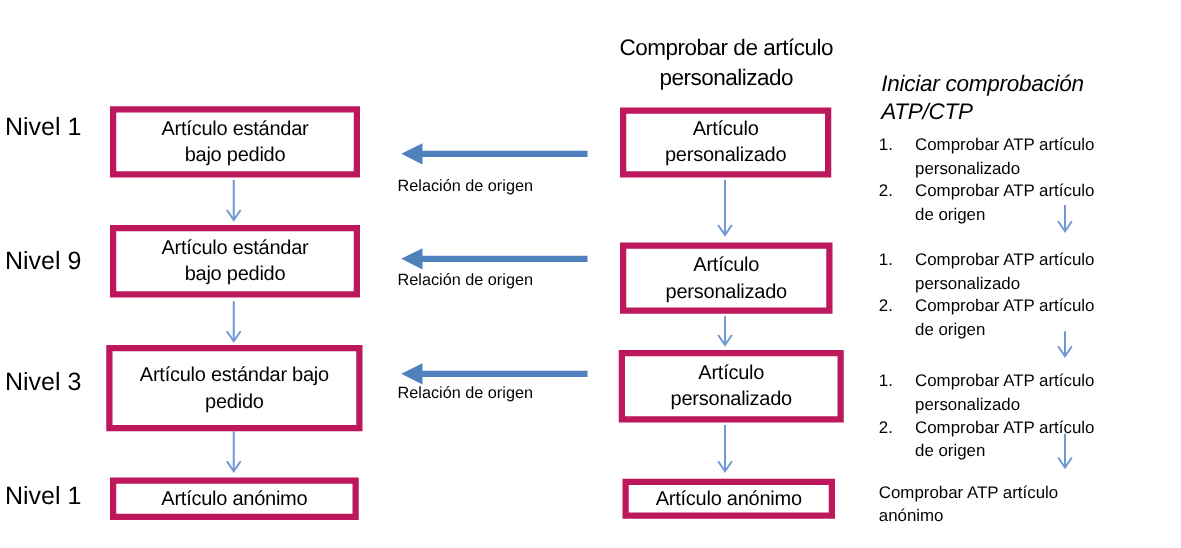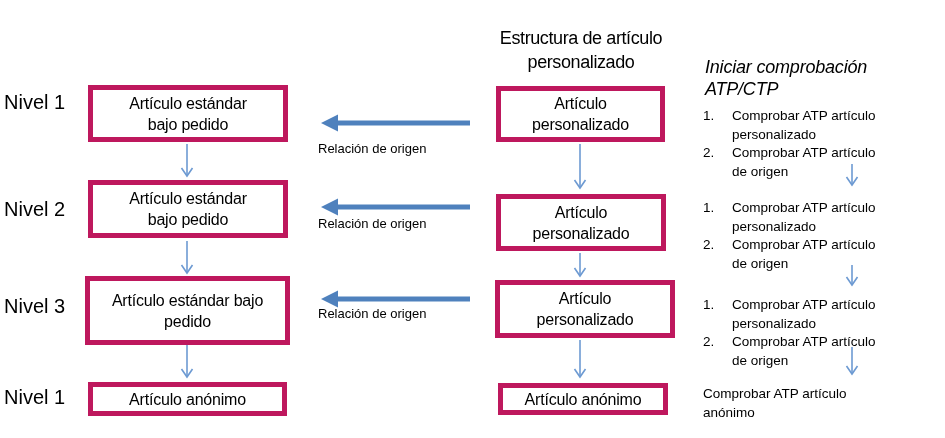--- a/index.html
+++ b/index.html
@@ -75,25 +75,25 @@
     <g class="flow-arrow">
       <line x1="852" y1="265" x2="852" y2="284"></line>
         <polyline points="846.5,277 852,285 857.5,277"></polyline>
     </g>
     <g class="flow-arrow">
       <line x1="852" y1="347" x2="852" y2="373"></line>
         <polyline points="846.5,366 852,374 857.5,366"></polyline>
     </g>
   </svg>
 
-  <div class="abs col-title" style="left:466px; top:26px; width:230px;">Estructura de artículo
+  <div class="abs col-title" style="left:466px; top:26px; width:230px;">Comprobar de artículo
 personalizado</div>
 
   <div class="abs level-label" style="left:4px; top:92px;">Nivel 1</div>
-  <div class="abs level-label" style="left:4px; top:199px;">Nivel 2</div>
+  <div class="abs level-label" style="left:4px; top:199px;">Nivel 9</div>
   <div class="abs level-label" style="left:4px; top:296px;">Nivel 3</div>
   <div class="abs level-label" style="left:4px; top:387px;">Nivel 1</div>
 
   <div class="node-box" style="left:88px; top:85px; width:200px; height:57px;">Artículo estándar
 bajo pedido</div>
   <div class="node-box" style="left:88px; top:180px; width:200px; height:58px;">Artículo estándar
 bajo pedido</div>
   <div class="node-box" style="left:85px; top:276px; width:205px; height:69px;">Artículo estándar bajo
 pedido</div>
   <div class="node-box" style="left:88px; top:382px; width:199px; height:34px;">Artículo anónimo</div>

